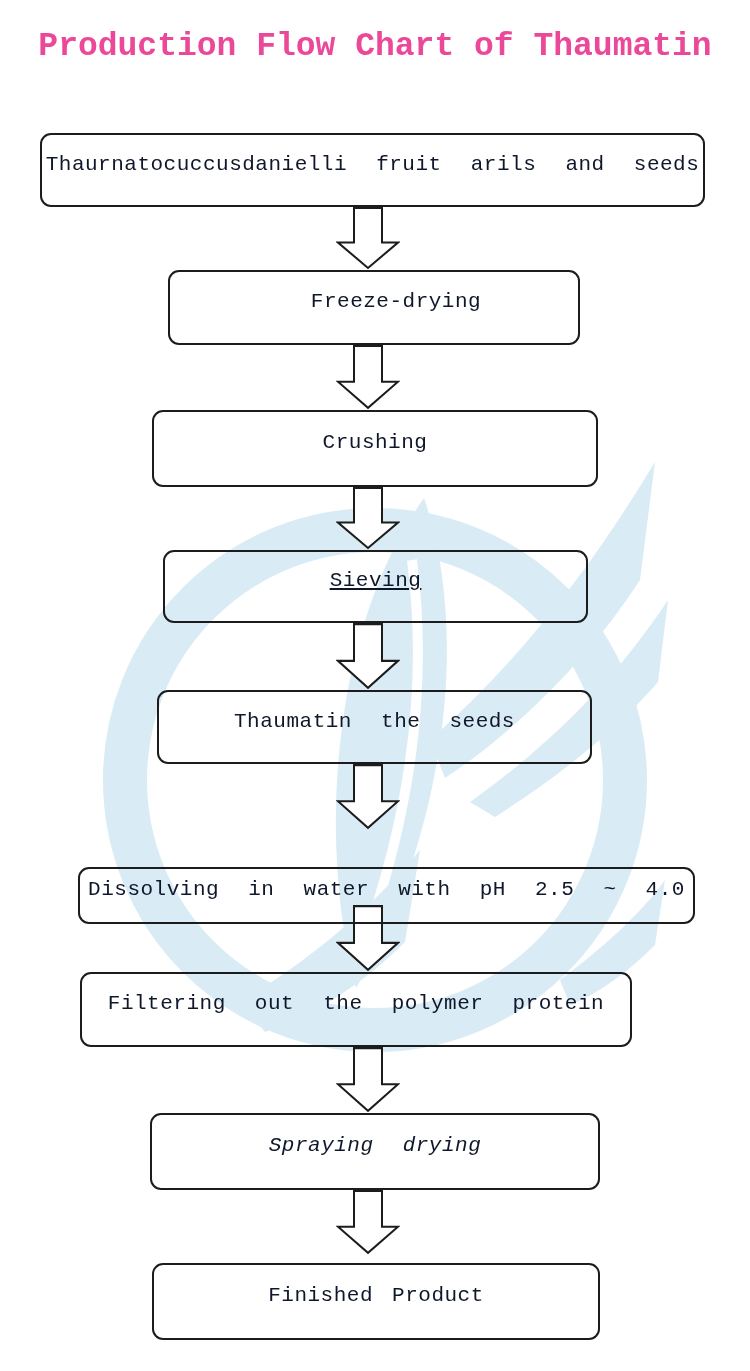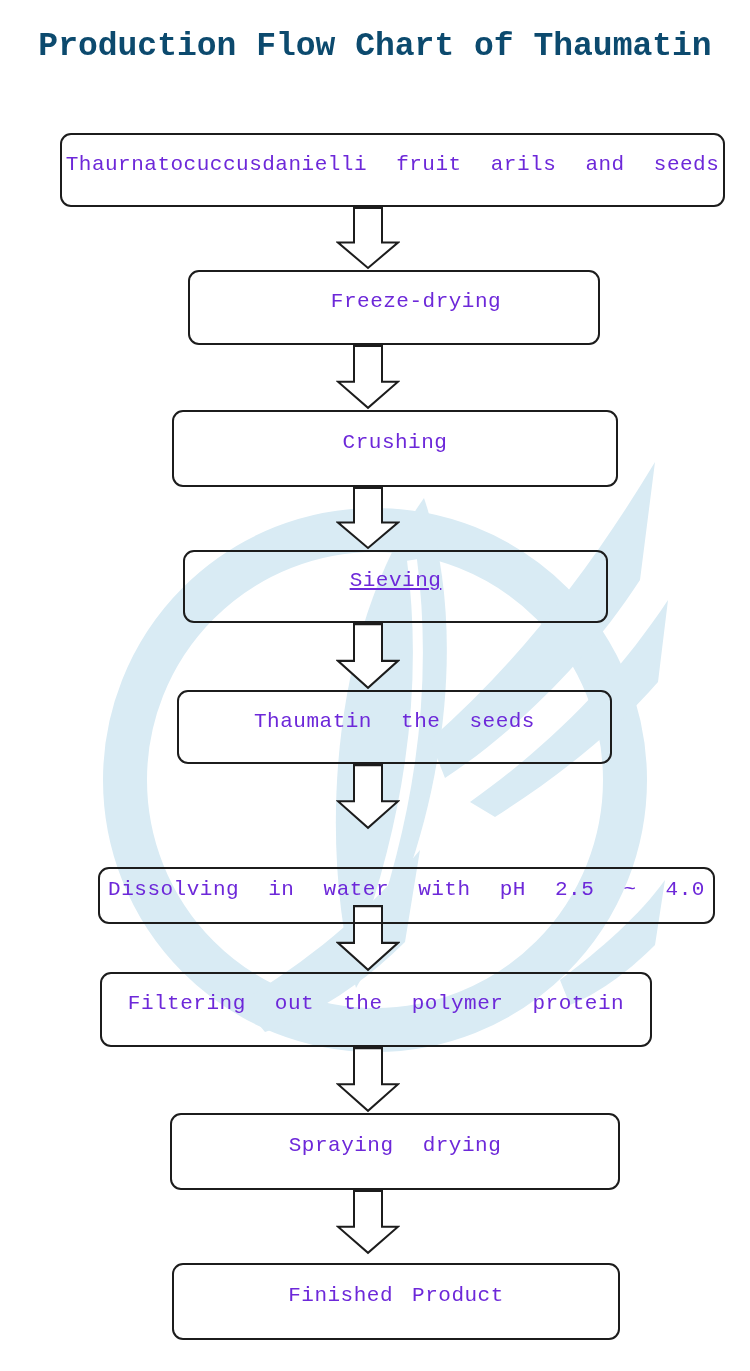--- a/index.html
+++ b/index.html
@@ -4,31 +4,31 @@
 <style>
   html, body { margin:0; padding:0; background:#ffffff; }
   .page {
     position:relative; width:750px; height:1371px;
     background:#ffffff; overflow:hidden;
     font-family:"Liberation Mono", monospace;
   }
   .title {
     position:absolute; left:0; top:28px; width:750px;
     text-align:center; font-size:33px; font-weight:bold;
-    color:#0c4a6e; white-space:nowrap;
+    color:#ec4899; white-space:nowrap;
   }
   .watermark { position:absolute; left:0; top:0; width:750px; height:1371px; }
   .flow-box {
     position:absolute; box-sizing:border-box;
     border:2px solid #1c1c1c; border-radius:11px;
     background:transparent;
     display:flex; align-items:center; justify-content:center;
     padding-bottom:12px;
-    font-size:21px; color:#6d28d9;
-    letter-spacing:0.5px; word-spacing:16px; white-space:nowrap;margin-left:20px;
+    font-size:21px; color:#0f172a;
+    letter-spacing:0.5px; word-spacing:16px; white-space:nowrap;
   }
   .ws-narrow { word-spacing:6px; }
   .arrow { position:absolute; }
 </style>
 </head>
 <body>
 
 <div class="page">
 
   <svg class="watermark" viewBox="0 0 750 1371" xmlns="http://www.w3.org/2000/svg">
@@ -77,17 +77,17 @@
   <div class="flow-box" style="left:152px; top:410px;  width:446px; height:77px;">Crushing</div>
 
   <div class="flow-box" style="left:163px; top:550px;  width:425px; height:73px;text-decoration:underline;">Sieving</div>
 
   <div class="flow-box" style="left:157px; top:690px;  width:435px; height:74px;">Thaumatin the seeds</div>
 
   <div class="flow-box" style="left:78px;  top:867px;  width:617px; height:57px;">Dissolving in water with pH 2.5 ~ 4.0</div>
 
   <div class="flow-box" style="left:80px;  top:972px;  width:552px; height:75px;">Filtering out the polymer protein</div>
 
-  <div class="flow-box" style="left:150px; top:1113px; width:450px; height:77px;">Spraying drying</div>
+  <div class="flow-box" style="left:150px; top:1113px; width:450px; height:77px;font-style:italic;">Spraying drying</div>
 
   <div class="flow-box ws-narrow" style="left:152px; top:1263px; width:448px; height:77px;text-align:center;">Finished Product</div>
 
 </div>
 
 </body></html>

